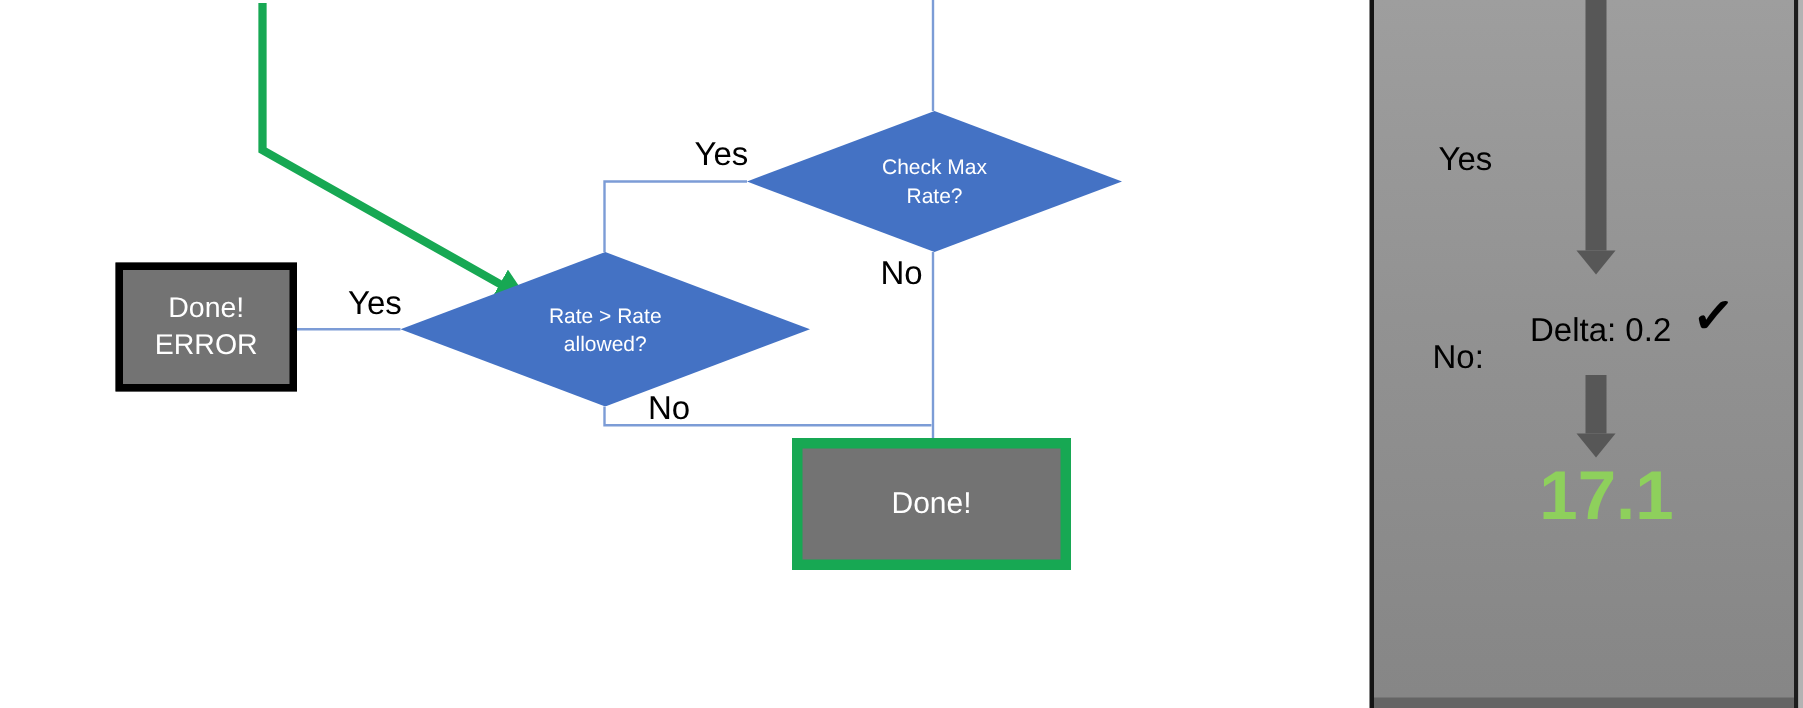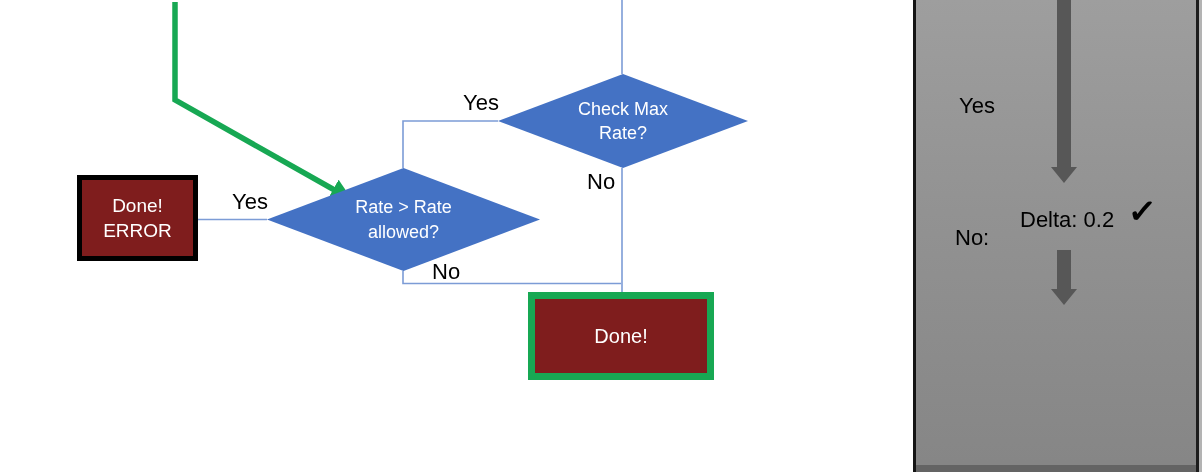--- a/index.html
+++ b/index.html
@@ -7,26 +7,26 @@
     position:relative;width:1202px;height:472px;overflow:hidden;
     background:#ffffff;font-family:"Liberation Sans",sans-serif;
   }
   
   .diamond{
     position:absolute;background:#4472C4;
     clip-path:polygon(50% 0%,100% 50%,50% 100%,0% 50%);
     display:flex;align-items:center;justify-content:center;text-align:center;
   }
   .node-label{
-    color:#ffffff;font-size:18px;line-height:1.35;white-space:pre-line;
+    color:#ffffff;font-size:14px;line-height:1.35;white-space:pre-line;
   }
   #diamond-check-max{left:498px;top:74px;width:250px;height:94px;}
   #diamond-rate-allowed{left:267px;top:168px;width:273px;height:103px;}
   .result-box{
-    position:absolute;background:#7f1d1d;box-sizing:border-box;
+    position:absolute;background:#737373;box-sizing:border-box;
     display:flex;align-items:center;justify-content:center;text-align:center;
   }
   #box-done-error{left:77px;top:175px;width:121px;height:86px;border:5px solid #000000;}
   #box-done-error .node-label{font-size:19px;line-height:1.32;}
   #box-done{left:528px;top:292px;width:186px;height:88px;border:7px solid #17A853;}
   #box-done .node-label{font-size:20px;}
   
   .edge-label{
     position:absolute;color:#000000;font-size:22px;line-height:1;
   }
@@ -114,17 +114,18 @@
 
   <div id="side-panel">
     <div class="gray-arrow-shaft" id="big-arrow-shaft"></div>
     <div class="gray-arrow-head" id="big-arrow-head"></div>
     <div class="panel-text" id="panel-yes">Yes</div>
     <div class="panel-text" id="panel-no">No:</div>
     <div class="panel-text" id="panel-delta">Delta: 0.2</div>
     <div id="panel-check">✓</div>
     <div class="gray-arrow-shaft" id="small-arrow-shaft"></div>
     <div class="gray-arrow-head" id="small-arrow-head"></div>
+    <div id="panel-result">17.1</div>
     <div id="panel-bottom-band"></div>
   </div>
   <div id="edge-strip"></div>
 
 </div>
 
 </body></html>

